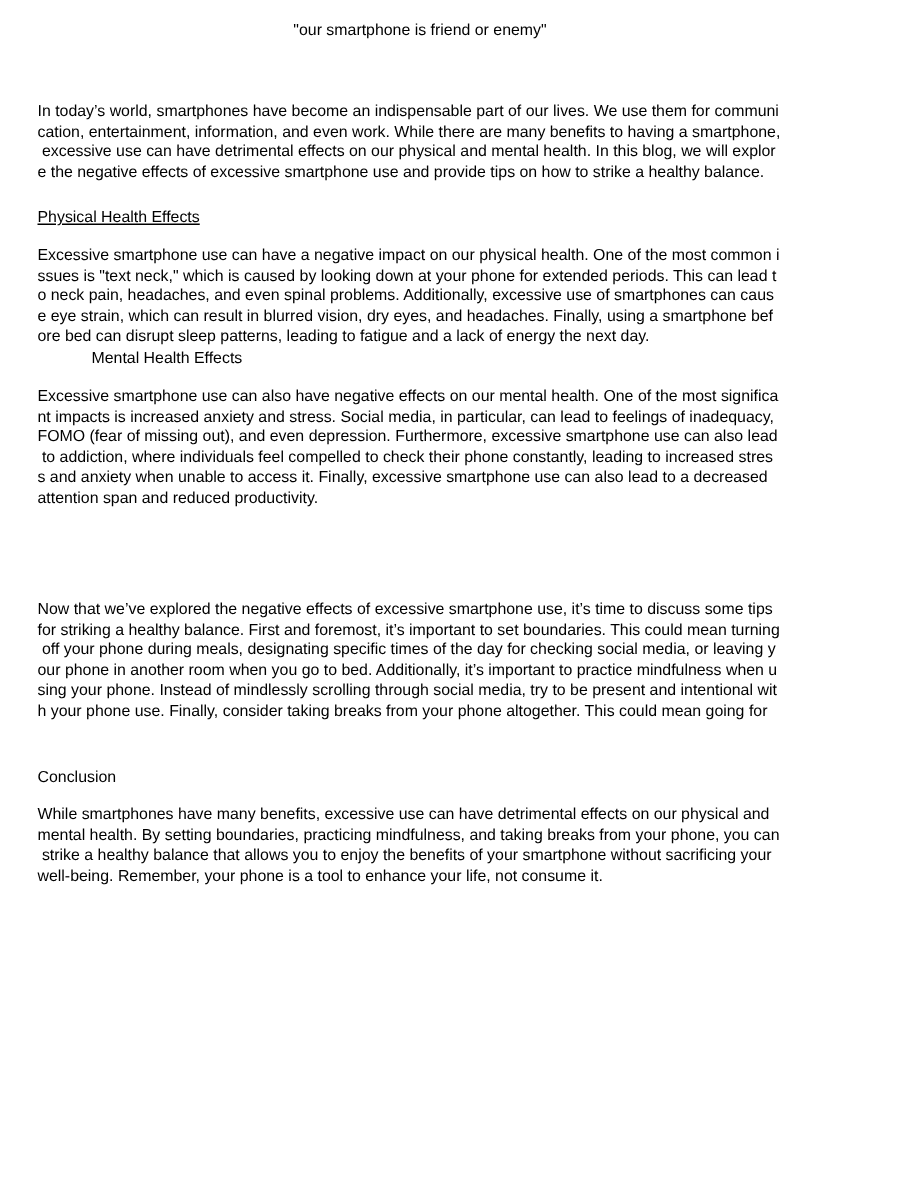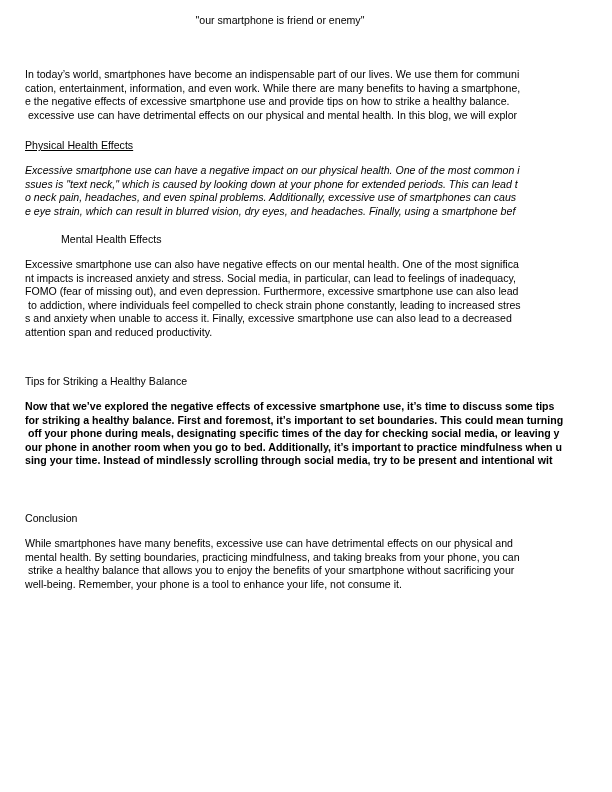--- a/index.html
+++ b/index.html
@@ -18,55 +18,54 @@
   </style>
 </head>
 <body>
 
 <div class="page">
   <div class="title">"our smartphone is friend or enemy"</div>
 
   <div class="block" style="top:68px;">
     <div class="line">In today’s world, smartphones have become an indispensable part of our lives. We use them for communi</div>
     <div class="line">cation, entertainment, information, and even work. While there are many benefits to having a smartphone,</div>
+    <div class="line"> excessive use can have detrimental effects on our physical and mental health. In this blog, we will explor</div>
     <div class="line">e the negative effects of excessive smartphone use and provide tips on how to strike a healthy balance.</div>
-    <div class="line"> excessive use can have detrimental effects on our physical and mental health. In this blog, we will explor</div>
   </div>
 
   <div class="block" style="top:138px;text-decoration:underline;">
     <div class="heading">Physical Health Effects</div>
   </div>
-  <div class="block" style="top:164px;font-style:italic;">
+  <div class="block" style="top:164px;">
     <div class="line">Excessive smartphone use can have a negative impact on our physical health. One of the most common i</div>
     <div class="line">ssues is "text neck," which is caused by looking down at your phone for extended periods. This can lead t</div>
     <div class="line">o neck pain, headaches, and even spinal problems. Additionally, excessive use of smartphones can caus</div>
     <div class="line">e eye strain, which can result in blurred vision, dry eyes, and headaches. Finally, using a smartphone bef</div>
+    <div class="line">ore bed can disrupt sleep patterns, leading to fatigue and a lack of energy the next day.</div>
   </div>
 
   <div class="block" style="top:232px;padding-left:36px;">
     <div class="heading">Mental Health Effects</div>
   </div>
   <div class="block" style="top:258px;">
     <div class="line">Excessive smartphone use can also have negative effects on our mental health. One of the most significa</div>
     <div class="line">nt impacts is increased anxiety and stress. Social media, in particular, can lead to feelings of inadequacy,</div>
     <div class="line">FOMO (fear of missing out), and even depression. Furthermore, excessive smartphone use can also lead</div>
-    <div class="line"> to addiction, where individuals feel compelled to check strain phone constantly, leading to increased stres</div>
+    <div class="line"> to addiction, where individuals feel compelled to check their phone constantly, leading to increased stres</div>
     <div class="line">s and anxiety when unable to access it. Finally, excessive smartphone use can also lead to a decreased</div>
     <div class="line">attention span and reduced productivity.</div>
   </div>
 
-  <div class="block" style="top:374px;">
-    <div class="heading">Tips for Striking a Healthy Balance</div>
-  </div>
-  <div class="block" style="top:400px;font-weight:bold;">
+  <div class="block" style="top:400px;">
     <div class="line">Now that we’ve explored the negative effects of excessive smartphone use, it’s time to discuss some tips</div>
     <div class="line">for striking a healthy balance. First and foremost, it’s important to set boundaries. This could mean turning</div>
     <div class="line"> off your phone during meals, designating specific times of the day for checking social media, or leaving y</div>
     <div class="line">our phone in another room when you go to bed. Additionally, it’s important to practice mindfulness when u</div>
-    <div class="line">sing your time. Instead of mindlessly scrolling through social media, try to be present and intentional wit</div>
+    <div class="line">sing your phone. Instead of mindlessly scrolling through social media, try to be present and intentional wit</div>
+    <div class="line">h your phone use. Finally, consider taking breaks from your phone altogether. This could mean going for</div>
   </div>
 
   <div class="block" style="top:511px;">
     <div class="heading">Conclusion</div>
   </div>
   <div class="block" style="top:537px;">
     <div class="line">While smartphones have many benefits, excessive use can have detrimental effects on our physical and</div>
     <div class="line">mental health. By setting boundaries, practicing mindfulness, and taking breaks from your phone, you can</div>
     <div class="line"> strike a healthy balance that allows you to enjoy the benefits of your smartphone without sacrificing your</div>
     <div class="line">well-being. Remember, your phone is a tool to enhance your life, not consume it.</div>

